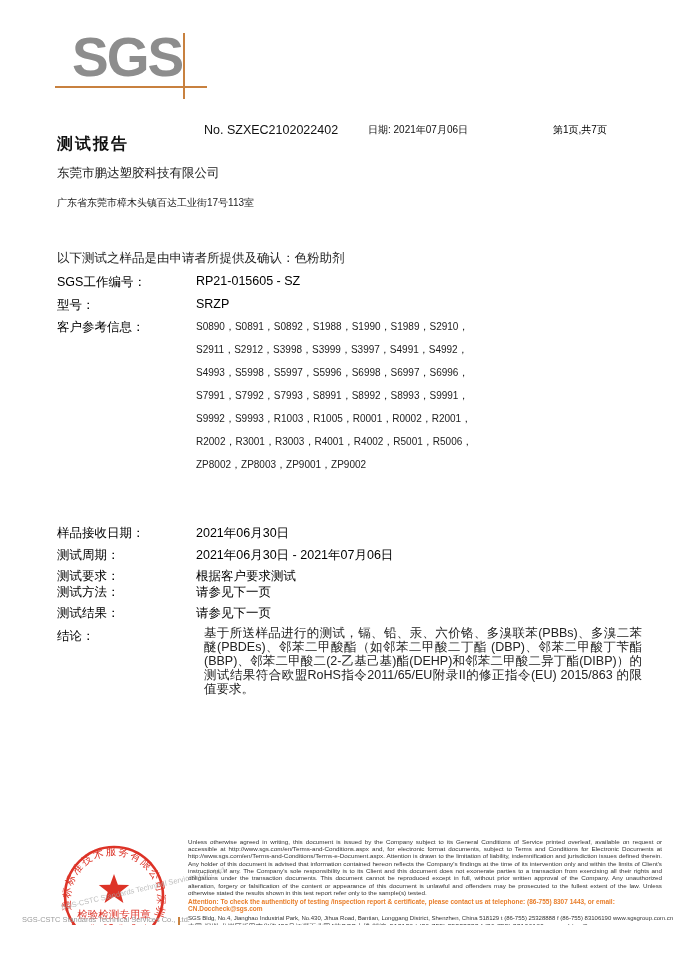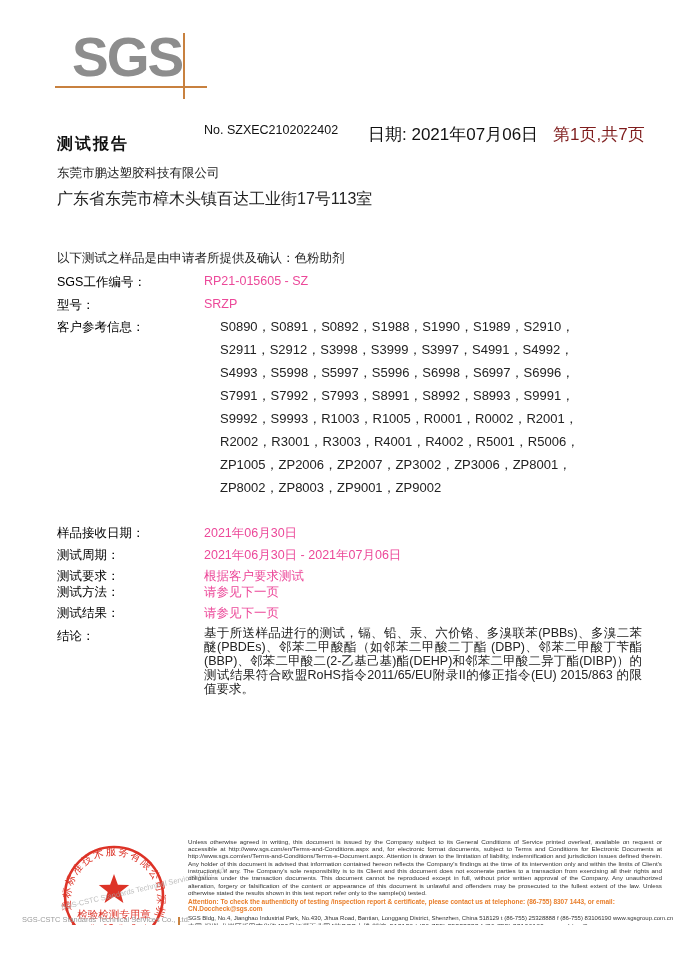--- a/index.html
+++ b/index.html
@@ -6,32 +6,32 @@
   body{font-family:"Liberation Sans","DejaVu Sans",sans-serif;color:#222;}
   .page{position:relative;width:677px;height:925px;background:#fff;overflow:hidden;padding-left:12px;}
 
   
   .logo-text{position:absolute;left:72px;top:30px;font-size:55px;font-weight:bold;color:#8d8d8d;letter-spacing:-2px;line-height:1;}
   .logo-hline{position:absolute;left:55px;top:86px;width:152px;height:2px;background:#c8813f;}
   .logo-vline{position:absolute;left:183px;top:33px;width:2px;height:66px;background:#c8813f;}
 
   .report-title{position:absolute;left:57px;top:120px;font-size:16px;font-weight:bold;color:#111;letter-spacing:2px;margin-top:14px;}
   .report-no{position:absolute;left:204px;top:123px;font-size:12.5px;color:#111;}
-  .report-date{position:absolute;left:368px;top:123px;font-size:17px;color:#111;}
-  .report-page{position:absolute;left:553px;top:123px;font-size:17px;color:#7f1d1d;}
+  .report-date{position:absolute;left:368px;top:123px;font-size:10px;color:#111;}
+  .report-page{position:absolute;left:553px;top:123px;font-size:10px;color:#000000;}
 
   
   .applicant-name{position:absolute;left:57px;top:165px;font-size:12.5px;}
-  .applicant-address{position:absolute;left:57px;top:189px;font-size:16px;}
+  .applicant-address{position:absolute;left:57px;top:196px;font-size:10px;}
   .sample-statement{position:absolute;left:57px;top:250px;font-size:12.5px;}
 
   
   .flabel{position:absolute;left:57px;font-size:12.5px;color:#000000;}
-  .fvalue{position:absolute;left:204px;font-size:12.5px;color:#ec4899;}
-  .ref-lines{position:absolute;left:220px;top:315px;font-size:13px;}
+  .fvalue{position:absolute;left:196px;font-size:12.5px;color:#000000;}
+  .ref-lines{position:absolute;left:196px;top:315px;font-size:10px;}
   .ref-lines div{height:23px;line-height:23px;white-space:nowrap;}
 
   .conclusion-text{position:absolute;left:204px;top:626px;width:438px;font-size:12.5px;line-height:14px;text-align:justify;}
 
   
   .footer-scale{position:absolute;left:188px;top:838px;width:948px;transform:scale(0.5);transform-origin:0 0;}
   .legal{font-size:12.5px;line-height:14.6px;text-align:justify;color:#333;margin:0 0 3px 0;}
   .attention{font-size:13px;line-height:14.5px;font-weight:bold;color:#e87e2b;margin:0 0 4px 0;}
   .addr-en{font-size:12px;line-height:15px;color:#333;white-space:nowrap;margin:0;}
   .addr-cn{font-size:14px;line-height:19px;color:#333;white-space:nowrap;margin:0;}
@@ -72,21 +72,20 @@
   <div class="fvalue" style="top:297px">SRZP</div>
 
   <div class="flabel" style="top:319px">客户参考信息：</div>
   <div class="ref-lines">
     <div>S0890，S0891，S0892，S1988，S1990，S1989，S2910，</div>
     <div>S2911，S2912，S3998，S3999，S3997，S4991，S4992，</div>
     <div>S4993，S5998，S5997，S5996，S6998，S6997，S6996，</div>
     <div>S7991，S7992，S7993，S8991，S8992，S8993，S9991，</div>
     <div>S9992，S9993，R1003，R1005，R0001，R0002，R2001，</div>
     <div>R2002，R3001，R3003，R4001，R4002，R5001，R5006，</div>
-    <div>ZP1005，ZP2006，ZP2007，ZP3002，ZP3006，ZP8001，</div>
     <div>ZP8002，ZP8003，ZP9001，ZP9002</div>
   </div>
 
   <div class="flabel" style="top:525px">样品接收日期：</div>
   <div class="fvalue" style="top:525px">2021年06月30日</div>
 
   <div class="flabel" style="top:547px">测试周期：</div>
   <div class="fvalue" style="top:547px">2021年06月30日 - 2021年07月06日</div>
 
   <div class="flabel" style="top:568px">测试要求：</div>

